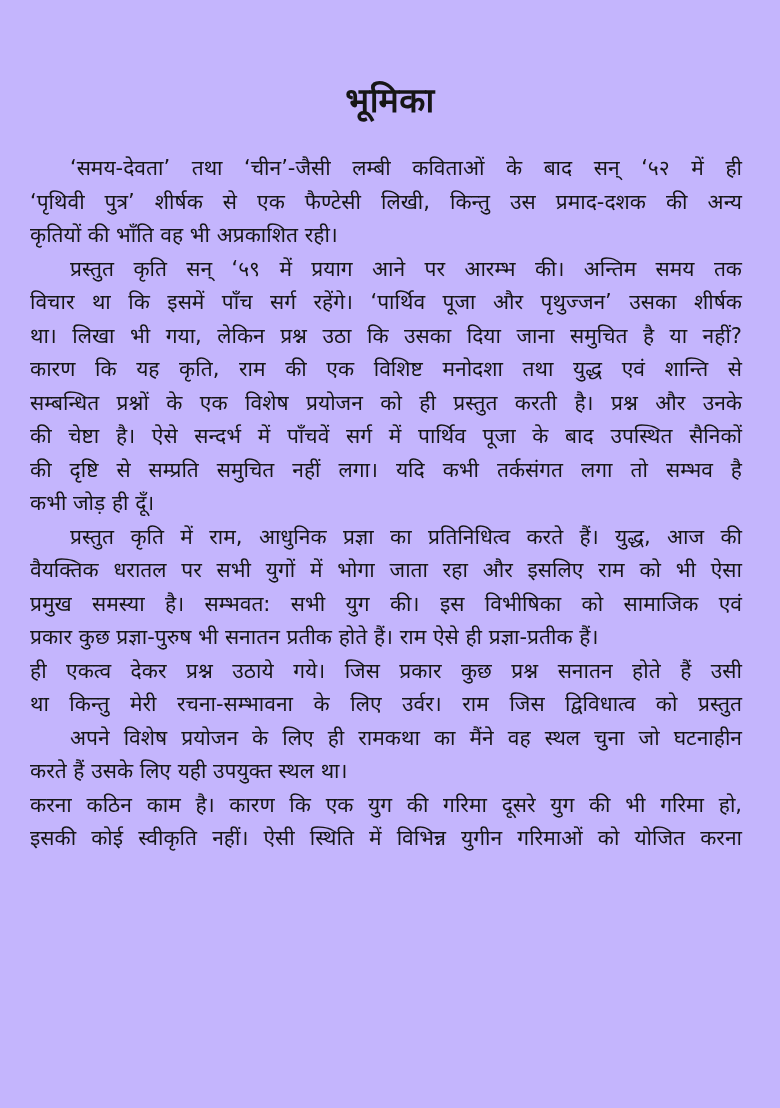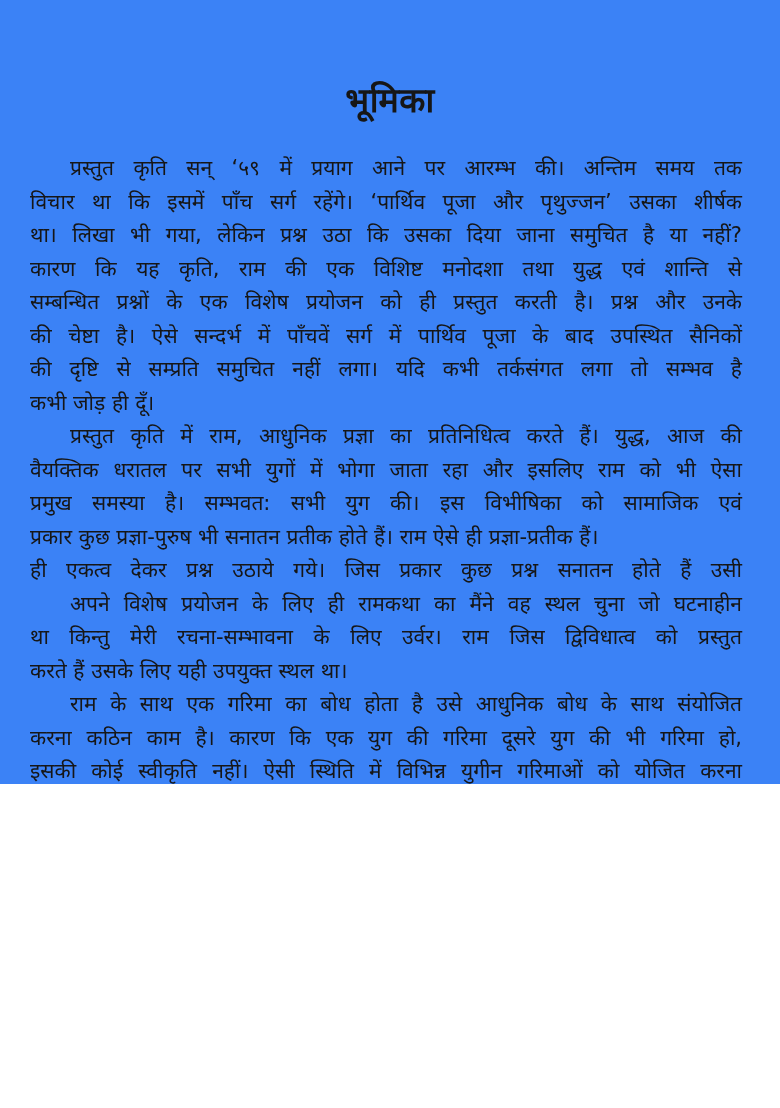--- a/index.html
+++ b/index.html
@@ -12,22 +12,22 @@
       height: 1108px;
       position: relative;
       overflow: hidden;
       color: #161616;
       font-family: "DejaVu Sans", "Liberation Sans", sans-serif;
     }
     .page {
       position: absolute;
       left: 0; top: 0;
       width: 780px;
-      height: 784px;
-      background: #3b82f6;
+      height: 1108px;
+      background: #c4b5fd;
     }
     .title {
       position: absolute;
       top: 78px;
       left: 0;
       width: 780px;
       text-align: center;
       font-size: 34px;
       font-weight: bold;
       line-height: 44px;
@@ -64,20 +64,25 @@
     }
   </style>
 </head>
 <body>
 
 <div class="page">
   <h1 class="title" style="margin:0;">भूमिका</h1>
 
   <div class="body-text">
 
+    <div class="paragraph">
+      <span class="line indent">‘समय-देवता’ तथा ‘चीन’-जैसी लम्बी कविताओं के बाद सन् ‘५२ में ही</span>
+      <span class="line">‘पृथिवी पुत्र’ शीर्षक से एक फैण्टेसी लिखी, किन्तु उस प्रमाद-दशक की अन्य</span>
+      <span class="line last">कृतियों की भाँति वह भी अप्रकाशित रही।</span>
+    </div>
 
     <div class="paragraph">
       <span class="line indent">प्रस्तुत कृति सन् ‘५९ में प्रयाग आने पर आरम्भ की। अन्तिम समय तक</span>
       <span class="line">विचार था कि इसमें पाँच सर्ग रहेंगे। ‘पार्थिव पूजा और पृथुज्जन’ उसका शीर्षक</span>
       <span class="line">था। लिखा भी गया, लेकिन प्रश्न उठा कि उसका दिया जाना समुचित है या नहीं?</span>
       <span class="line">कारण कि यह कृति, राम की एक विशिष्ट मनोदशा तथा युद्ध एवं शान्ति से</span>
       <span class="line">सम्बन्धित प्रश्नों के एक विशेष प्रयोजन को ही प्रस्तुत करती है। प्रश्न और उनके</span>
       <span class="line">की चेष्टा है। ऐसे सन्दर्भ में पाँचवें सर्ग में पार्थिव पूजा के बाद उपस्थित सैनिकों</span>
       <span class="line">की दृष्टि से सम्प्रति समुचित नहीं लगा। यदि कभी तर्कसंगत लगा तो सम्भव है</span>
       <span class="line last">कभी जोड़ ही दूँ।</span>
@@ -85,26 +90,25 @@
 
     <div class="paragraph">
       <span class="line indent">प्रस्तुत कृति में राम, आधुनिक प्रज्ञा का प्रतिनिधित्व करते हैं। युद्ध, आज की</span>
       <span class="line">वैयक्तिक धरातल पर सभी युगों में भोगा जाता रहा और इसलिए राम को भी ऐसा</span>
       <span class="line">प्रमुख समस्या है। सम्भवत: सभी युग की। इस विभीषिका को सामाजिक एवं</span>
       <span class="line last">प्रकार कुछ प्रज्ञा-पुरुष भी सनातन प्रतीक होते हैं। राम ऐसे ही प्रज्ञा-प्रतीक हैं।</span>
       <span class="line">ही एकत्व देकर प्रश्न उठाये गये। जिस प्रकार कुछ प्रश्न सनातन होते हैं उसी</span>
     </div>
 
     <div class="paragraph">
+      <span class="line">था किन्तु मेरी रचना-सम्भावना के लिए उर्वर। राम जिस द्विविधात्व को प्रस्तुत</span>
       <span class="line indent">अपने विशेष प्रयोजन के लिए ही रामकथा का मैंने वह स्थल चुना जो घटनाहीन</span>
-      <span class="line">था किन्तु मेरी रचना-सम्भावना के लिए उर्वर। राम जिस द्विविधात्व को प्रस्तुत</span>
       <span class="line last">करते हैं उसके लिए यही उपयुक्त स्थल था।</span>
     </div>
 
 
     <div class="paragraph">
-      <span class="line indent">राम के साथ एक गरिमा का बोध होता है उसे आधुनिक बोध के साथ संयोजित</span>
       <span class="line">करना कठिन काम है। कारण कि एक युग की गरिमा दूसरे युग की भी गरिमा हो,</span>
       <span class="line">इसकी कोई स्वीकृति नहीं। ऐसी स्थिति में विभिन्न युगीन गरिमाओं को योजित करना</span>
     </div>
 
   </div>
 </div>
 
 </body></html>

